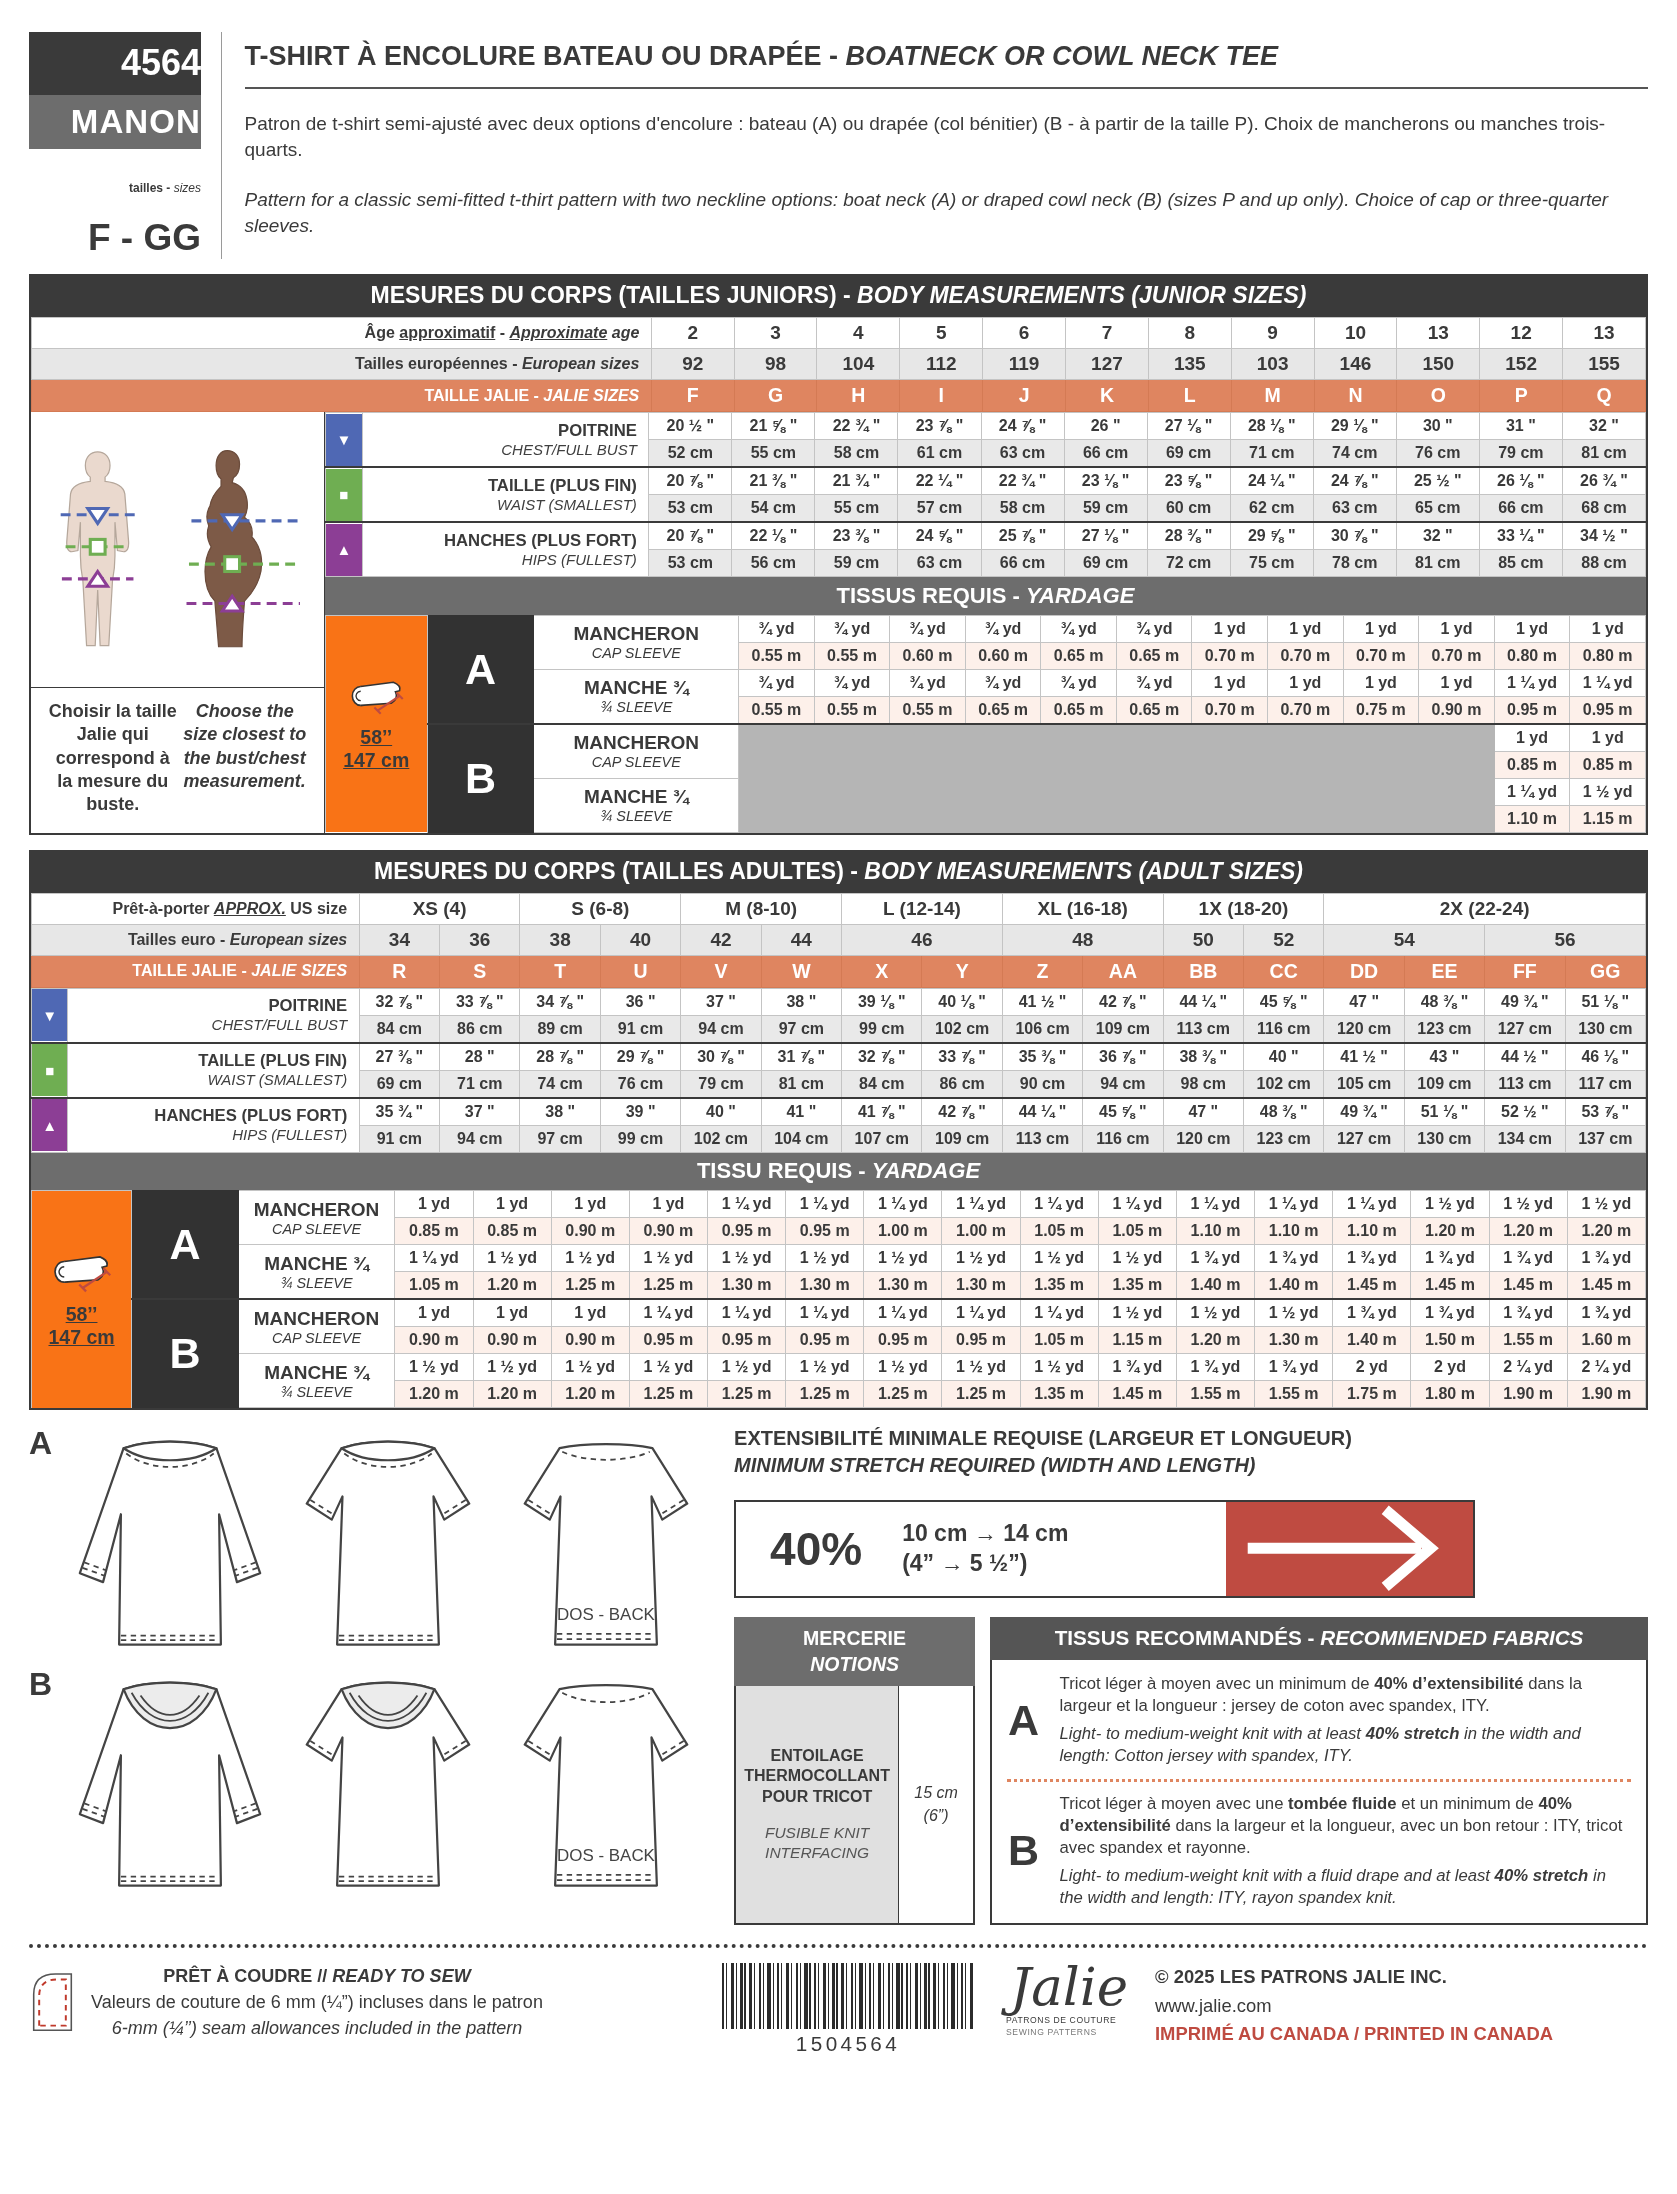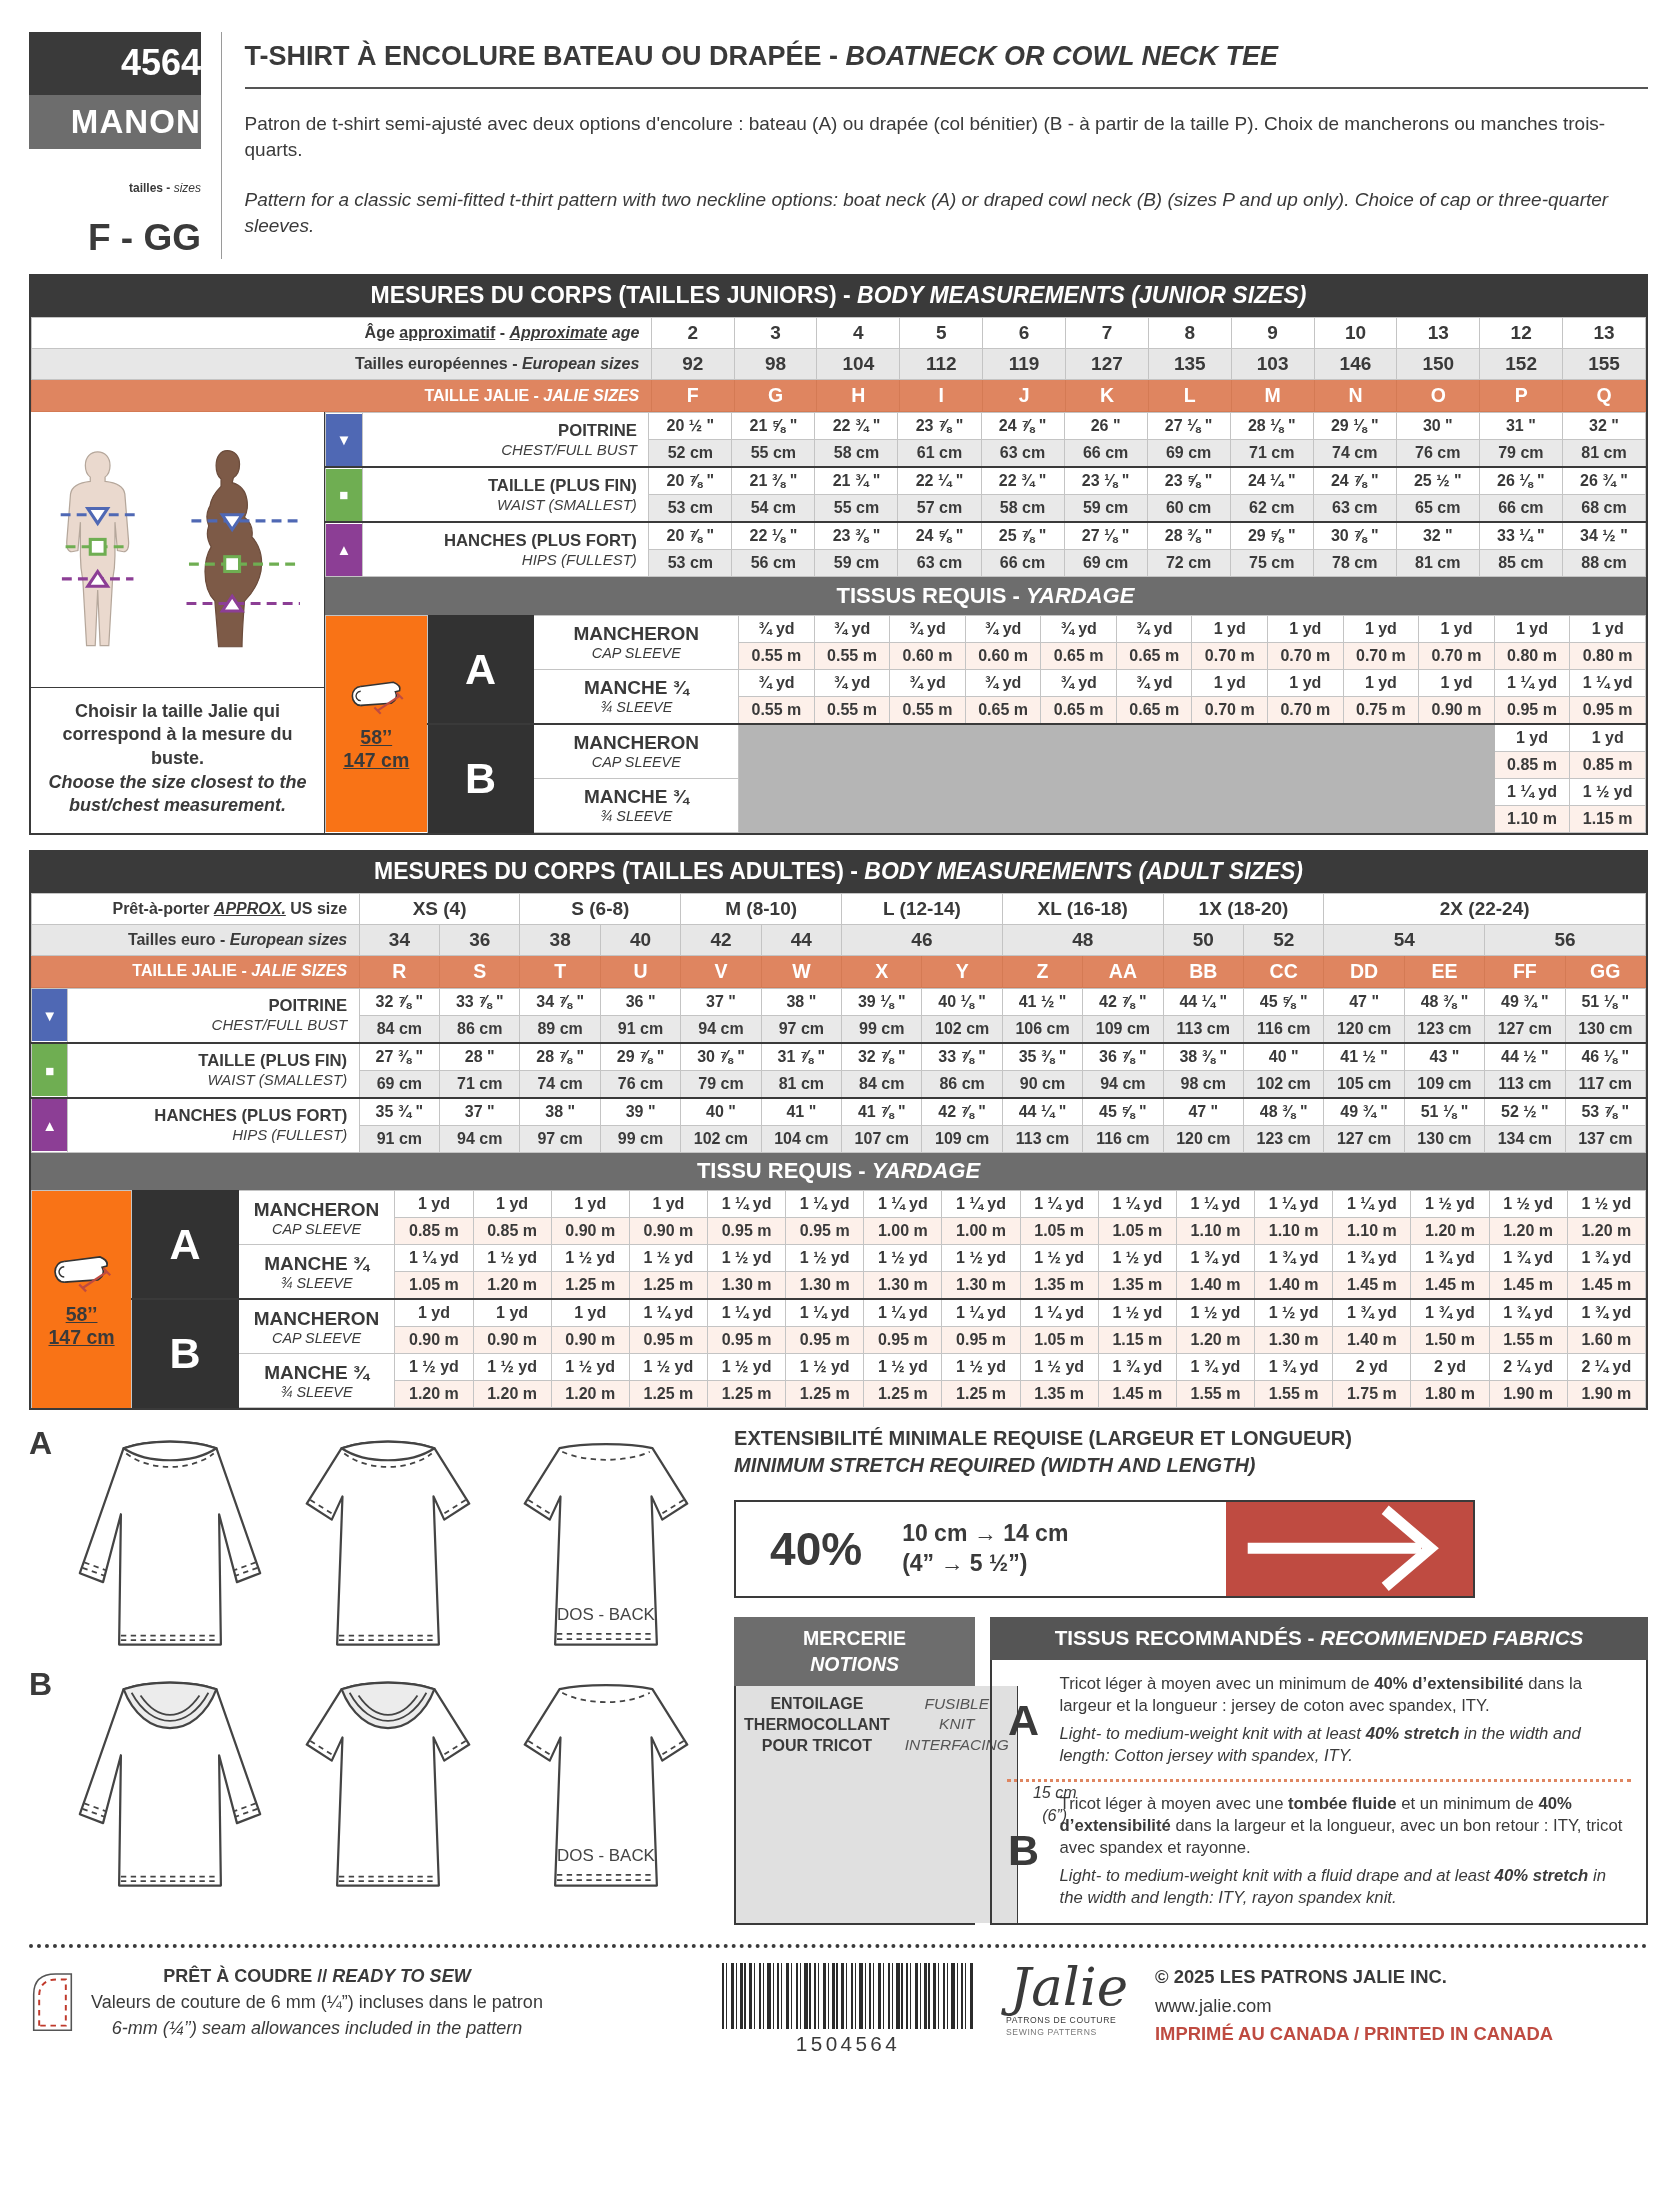--- a/index.html
+++ b/index.html
@@ -57,21 +57,21 @@
   td.ylab .fr { font-weight:bold; font-size:19px; display:block; }
   td.ylab .en { font-style:italic; font-weight:normal; font-size:14.4px; display:block; }
   td.roll-cell { background:#f97316; border-bottom:none;text-decoration:underline; }
   .roll-w { font-size:19.5px; margin-top:3.4px; }
   .roll-cm { font-size:19.5px; font-weight:bold; }
 
   
   .jr-body { display:flex; }
   .fig-col { width:18.2%; flex:none; border-right:1.7px solid #3a3a3a; display:flex; flex-direction:column; }
   .figures-box { border-bottom:1.7px solid #3a3a3a; padding:4.6px; height:276px; }
-  .choose-box { flex:1; display:flex; flex-direction:column; text-align:center; padding:11.5px 15px; gap:1px; }
+  .choose-box { flex:1; display:flex; justify-content:center; text-align:center; padding:11.5px 15px; gap:1px; }
   .choose-box .fr { font-weight:bold; font-size:18px; line-height:1.3; }
   .choose-box .en { font-weight:bold; font-style:italic; font-size:18px; line-height:1.3; }
   .jr-right { flex:1; }
 
   .section-gap { height:15px; }
 
   
   .bottom { display:flex; margin-top:15px; gap:17px; }
   .draw-col { width:42.5%; flex:none; }
   .draw-row { display:flex; align-items:flex-start; }
@@ -83,21 +83,21 @@
   .gauge { display:flex; margin-top:20.7px; height:98px; border:2.9px solid #3a3a3a; width:741px; }
   .gauge-white { flex:1; display:flex; align-items:center; background:#fff; padding-left:34px; gap:40px; }
   .gauge-pct { font-size:46px; font-weight:bold; }
   .gauge-txt { font-size:23px; font-weight:bold; line-height:1.3; }
   .gauge-red { width:247px; background:#bf4b41; display:flex; align-items:center; justify-content:center; }
   .boxes { display:flex; gap:15px; margin-top:19.5px; align-items:stretch; }
   .mercerie { width:241px; flex:none; display:flex; flex-direction:column; }
   .merc-head { background:#6d6d6d; color:#fff; text-align:center; font-size:19.5px; font-weight:bold; padding:9.2px 0; line-height:1.3; }
   .merc-head .en { font-style:italic; display:block; }
   .merc-body { border:2.3px solid #3a3a3a; border-top:none; flex:1; display:flex; }
-  .merc-item { background:#e0e0e0; flex:1; display:flex; flex-direction:row; justify-content:center; text-align:center; padding:8px; gap:15px; border-right:1.7px solid #3a3a3a; }
+  .merc-item { background:#e0e0e0; flex:1; display:flex; flex-direction:column; justify-content:center; text-align:center; padding:8px; gap:15px; border-right:1.7px solid #3a3a3a; }
   .merc-item .fr { font-weight:bold; font-size:16px; line-height:1.3; }
   .merc-item .en { font-style:italic; color:#555; font-size:15.5px; line-height:1.3; }
   .merc-qty { width:74px; flex:none; display:flex; flex-direction:column; justify-content:center; text-align:center; font-size:16px; font-style:italic; gap:4.6px; }
   .fabrics { flex:1; display:flex; flex-direction:column; }
   .fab-head { background:#555; color:#fff; text-align:center; font-size:20.7px; font-weight:bold; padding:9.2px 0; }
   .fab-body { border:2.3px solid #3a3a3a; border-top:none; flex:1; padding:5.7px 0; }
   .fab-row { display:flex; align-items:center; padding:8px 17px 8px 11.5px; gap:16px; }
   .fab-letter { font-size:43px; font-weight:bold; width:40px; flex:none; text-align:center; }
   .fab-text { font-size:16.7px; line-height:1.32; }
   .fab-text p.en { font-style:italic; margin-top:5.7px; }

